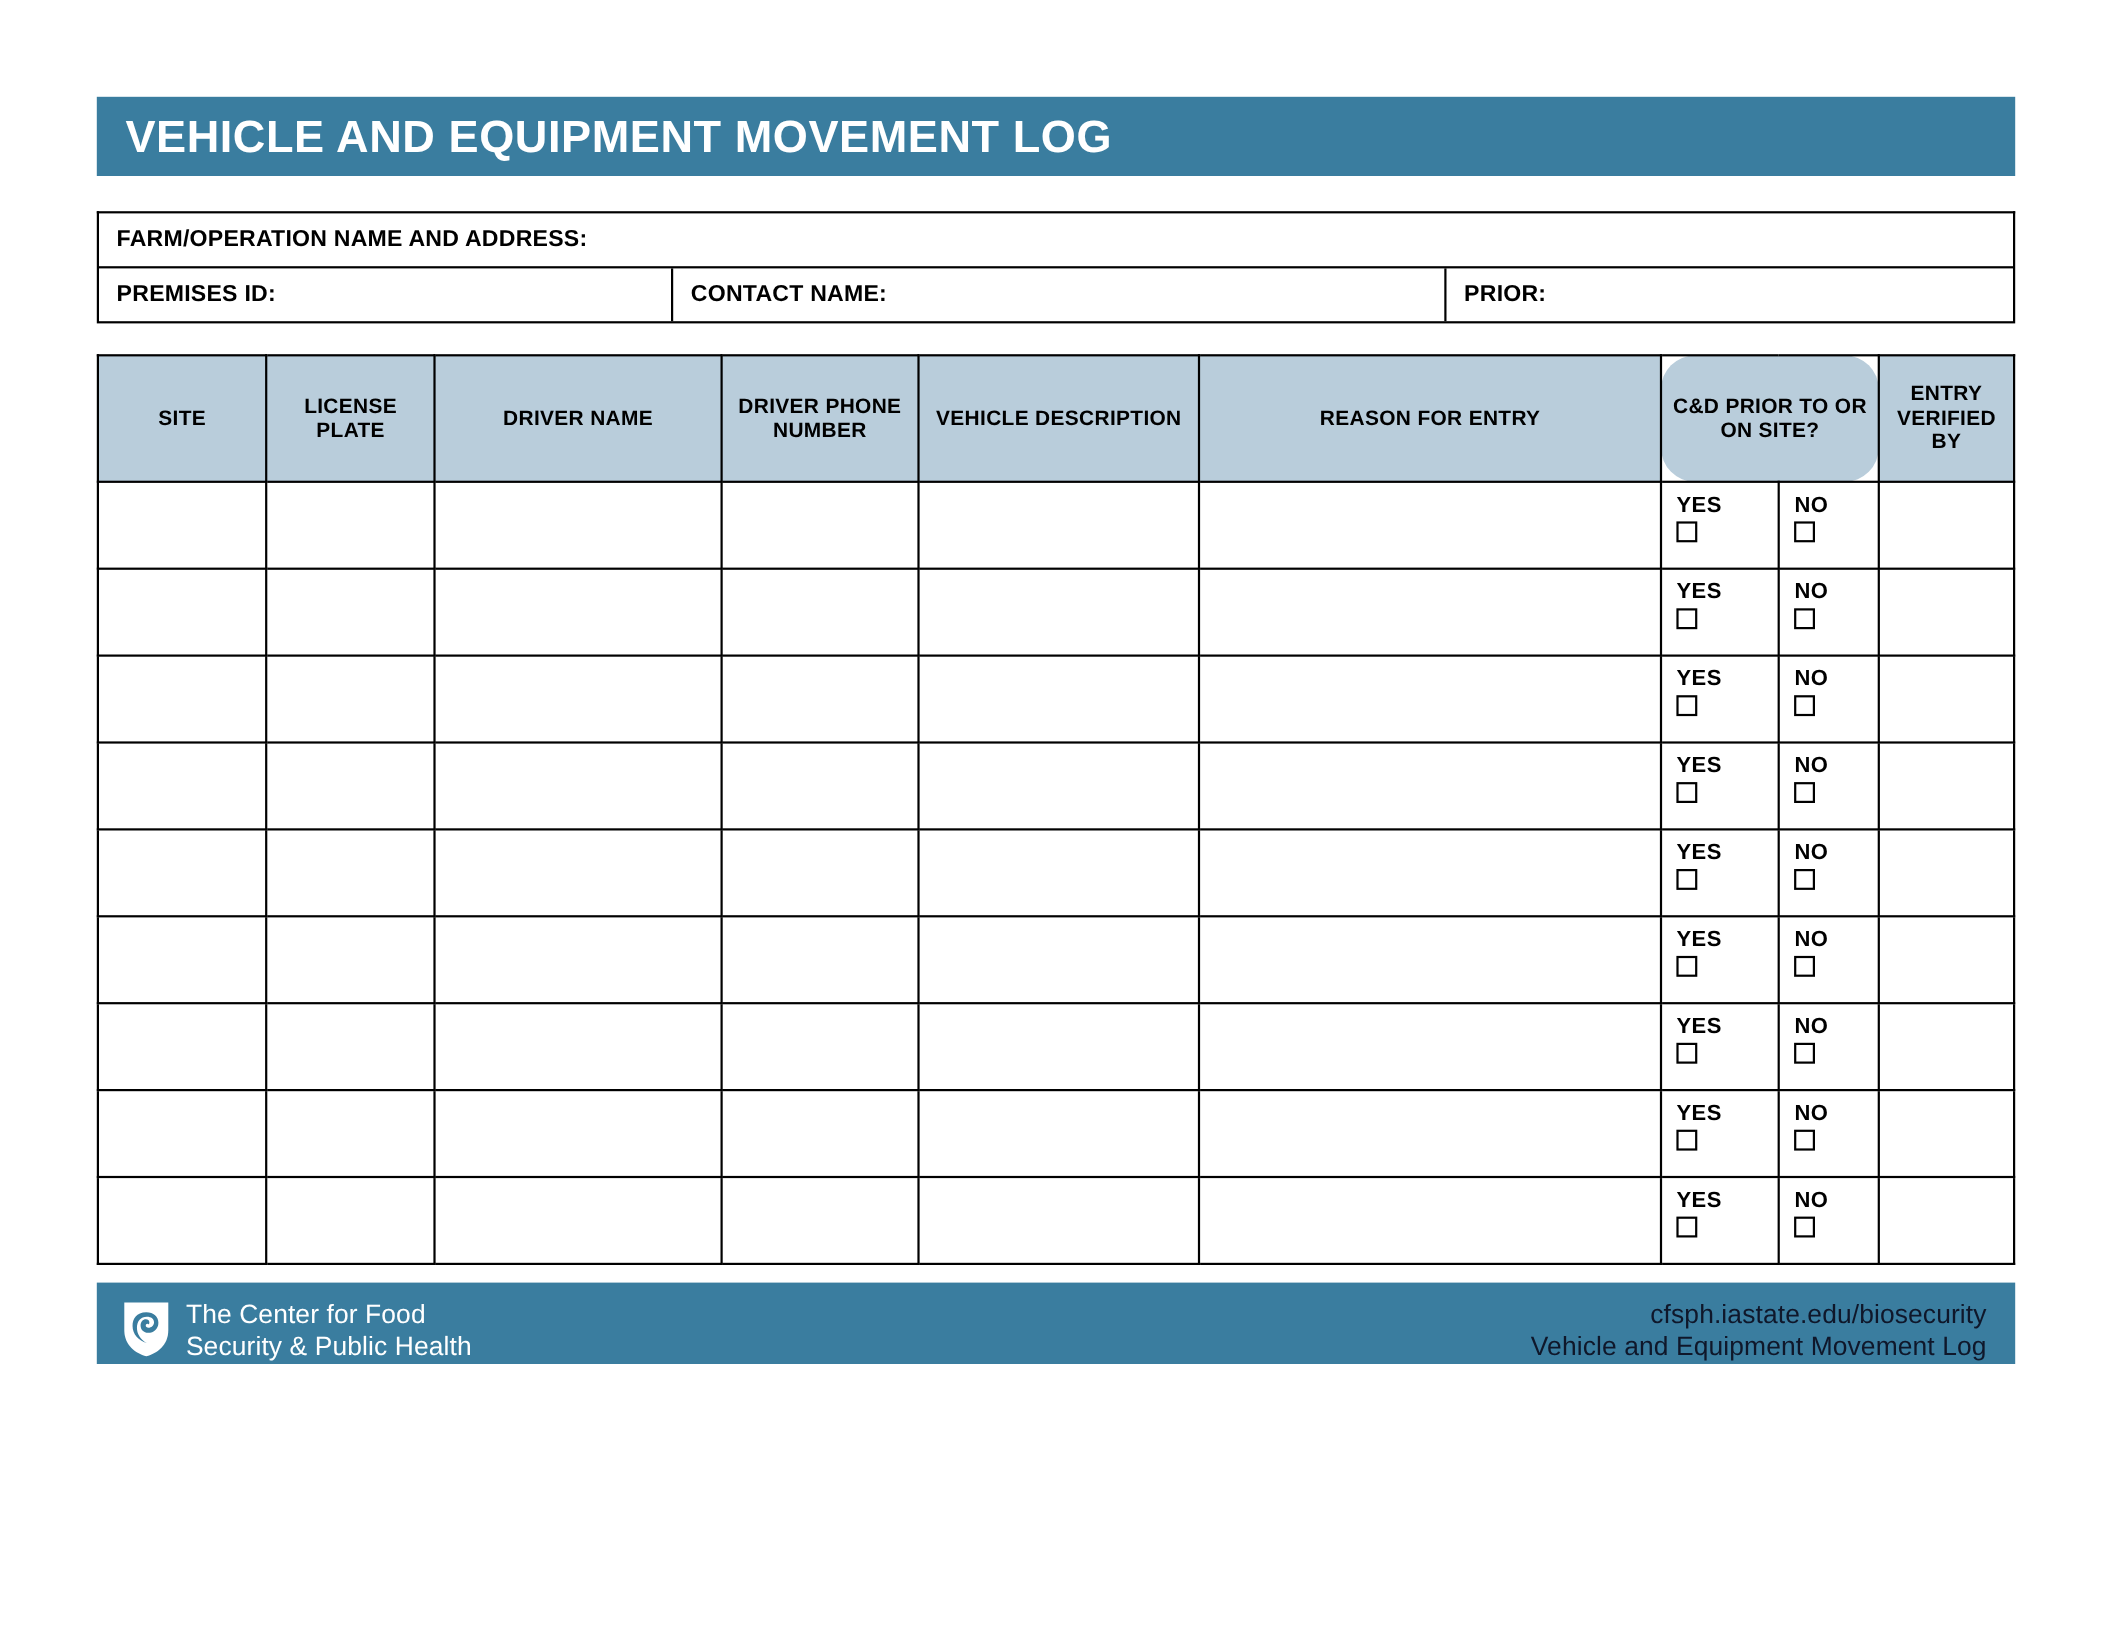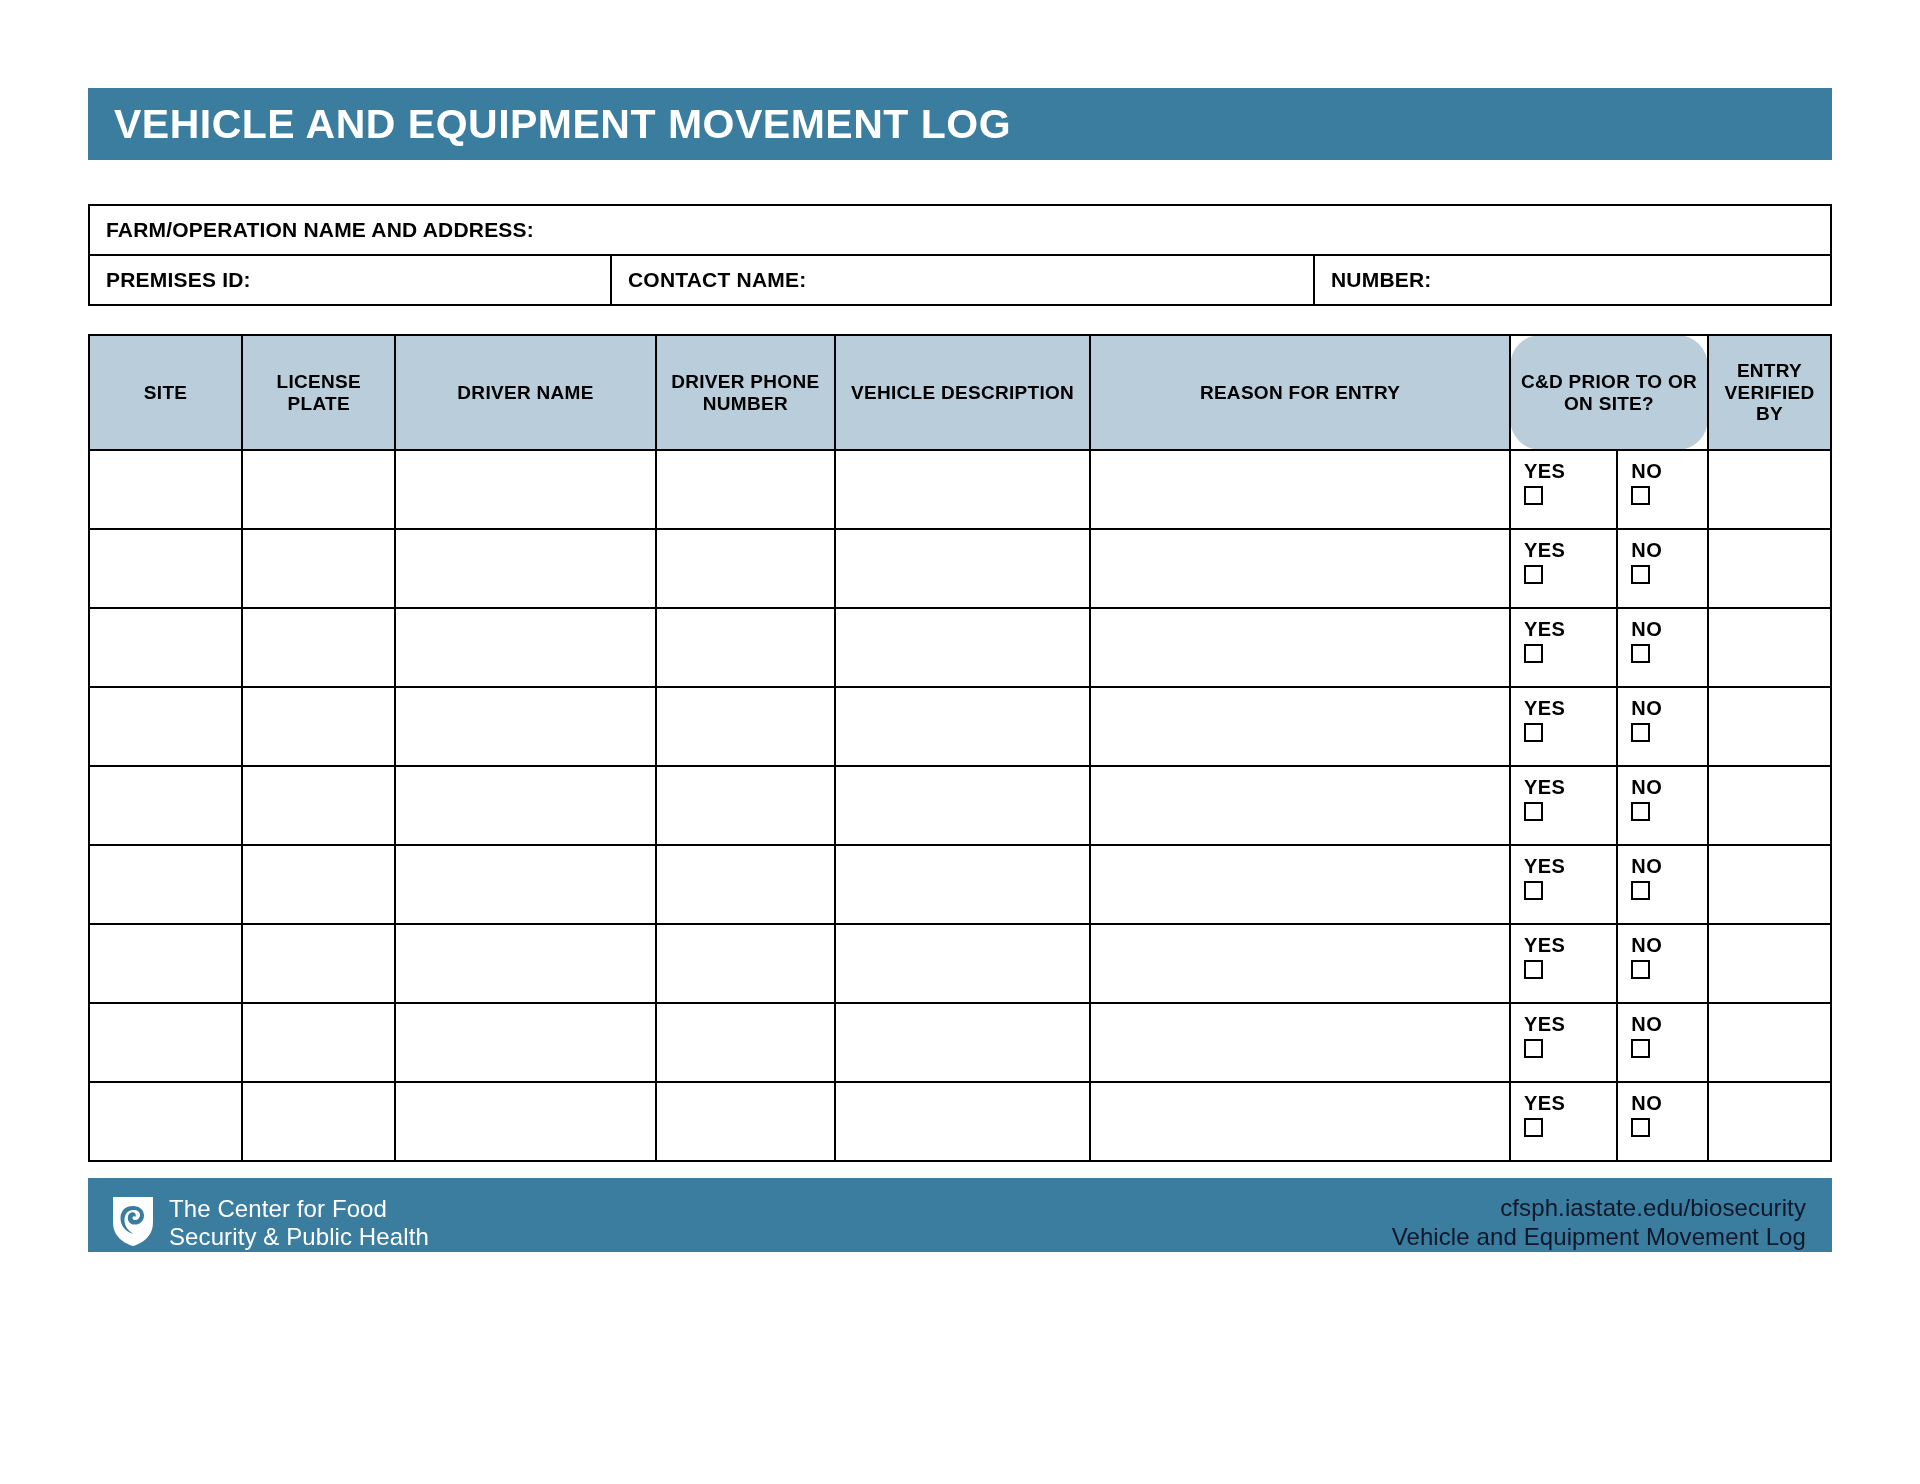--- a/index.html
+++ b/index.html
@@ -42,21 +42,21 @@
     color: #ffffff;
     font-size: 41px;
     font-weight: bold;
     letter-spacing: 0.5px;
     line-height: 1;
     white-space: nowrap;
   }
 
   
   .info-block {
-    margin-top: 44px;
+    margin-top: 32px;
     border: 2px solid #000;
     border-bottom: none;
   }
   .info-row {
     display: flex;
     border-bottom: 2px solid #000;
     height: 48px;
   }
   .info-cell {
     display: flex;
@@ -192,21 +192,21 @@
         </div>
       </div>
       <div class="info-row">
         <div class="info-cell ic-prem">
           <span>PREMISES ID:</span>
         </div>
         <div class="info-cell ic-contact divider">
           <span>CONTACT NAME:</span>
         </div>
         <div class="info-cell ic-phone divider">
-          <span>NUMBER:</span>
+          <span>PRIOR:</span>
         </div>
       </div>
     </div>
 
     <table class="log-table">
       <colgroup>
         <col class="c-date">
           <col class="c-plate">
           <col class="c-driver">
           <col class="c-phone">

